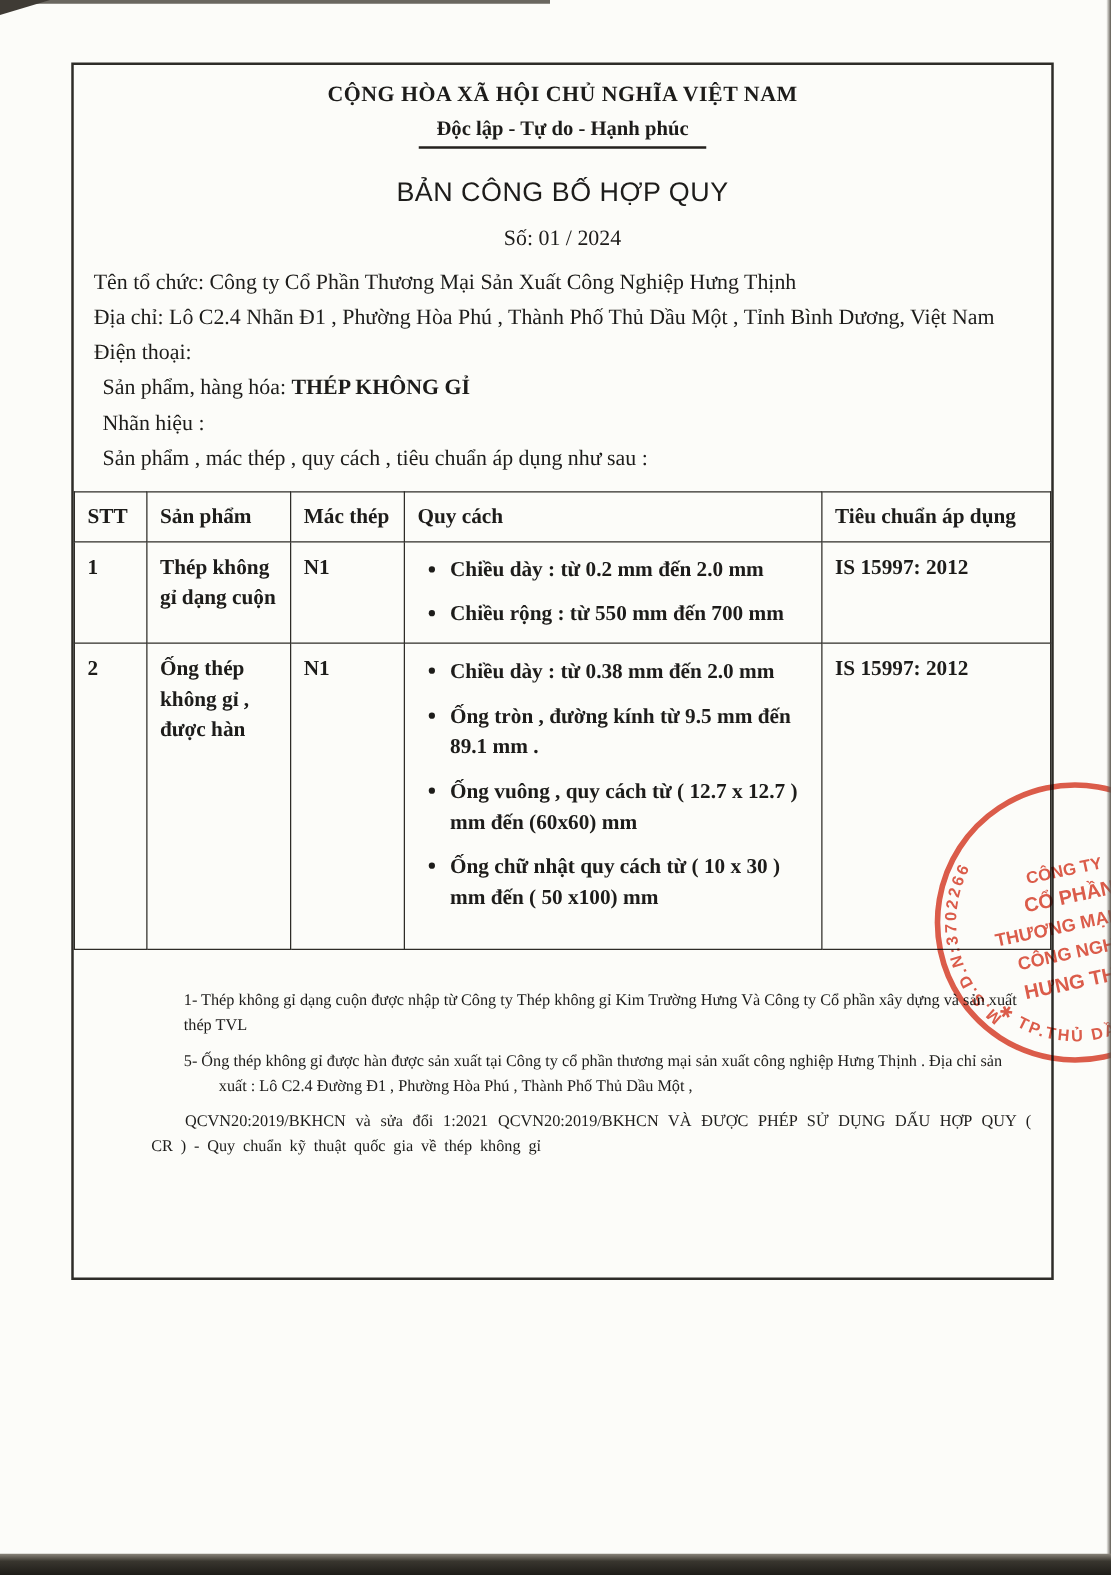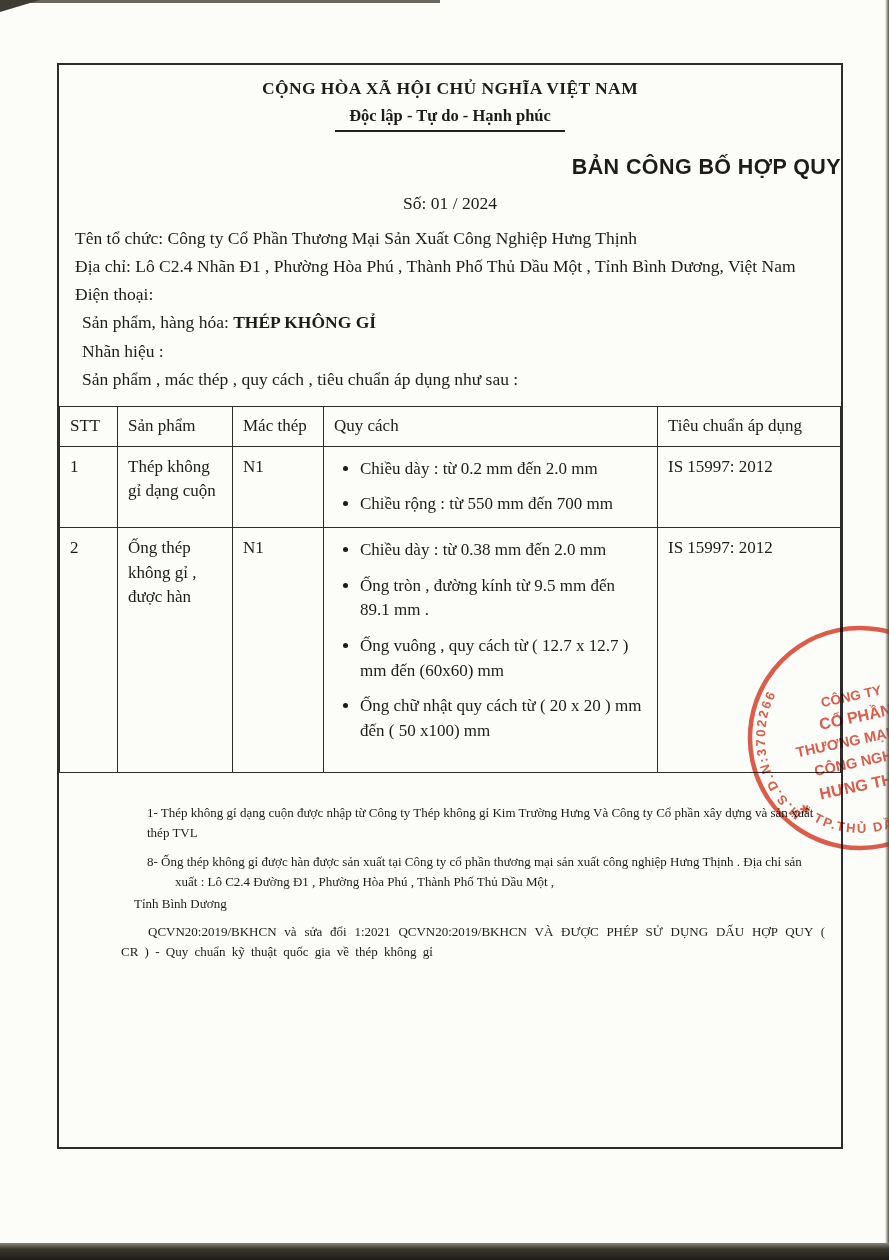--- a/index.html
+++ b/index.html
@@ -28,53 +28,53 @@
     background: #45413a; opacity: .8; z-index: 30;
   }
   .corner-top-left {
     position: absolute; top: 0; left: 0; width: 0; height: 0;
     border-top: 12px solid #3f3b35; border-right: 40px solid transparent;
     z-index: 30;
   }
 
   
   .frame {
-    position: absolute; left: 57px; top: 63px;
-    width: 786px; height: 1086px;
+    position: absolute; left: 57px; top: 50px;
+    width: 786px; height: 974px;
     border: 2px solid #2e2c28;
     box-sizing: border-box;
     background: transparent;
   }
 
   .doc-header { text-align: center; padding-top: 13px; }
   .national-title {
     font-weight: bold; font-size: 17.5px; letter-spacing: .4px; margin: 0;
   }
   .motto {
     display: inline-block; font-weight: bold; font-size: 16.5px;
     border-bottom: 2px solid #23211e; padding: 0 14px 4px; margin-top: 7px;
   }
   .doc-title {
-    text-align: right; font-family: "Liberation Sans", "DejaVu Sans", sans-serif;
-    font-weight: bold; font-size: 21.5px; letter-spacing: .4px; margin-top: 23px;
+    text-align: center; font-family: "Liberation Sans", "DejaVu Sans", sans-serif;
+    font-weight: normal; font-size: 21.5px; letter-spacing: .4px; margin-top: 23px;
   }
   .doc-number { text-align: center; font-size: 17.5px; margin-top: 13px; }
 
   .info { padding: 10px 16px 0; font-size: 17.5px; line-height: 1.55; }
   .info p { margin: 1px 0; }
   .indent-sm { padding-left: 7px; }
   .product-value { font-weight: bold; text-align: center; }
 
   
   table.spec {
     width: 100%; border-collapse: collapse; table-layout: fixed;
     margin-top: 13px; font-size: 17px;
   }
   table.spec th, table.spec td {
-    border: 1.4px solid #2e2c28; font-weight: normal;
+    border: 1.4px solid #2e2c28; font-weight: bold;
     padding: 8px 10px; text-align: left; vertical-align: top;
     box-sizing: border-box; line-height: 1.45;
   }
   table.spec thead th { vertical-align: middle; height: 40px; padding-top: 4px; padding-bottom: 4px; }
   td.c-stt, th.c-stt { text-align: center; }
   td.c-mac { text-align: center; }
   td.c-sp { text-align: justify; }
   ul.qc-list { margin: 2px 0 2px 0; padding-left: 26px; }
   ul.qc-list li { margin-bottom: 11px; }
   ul.qc-list li:last-child { margin-bottom: 2px; }
@@ -167,32 +167,31 @@
       </tr>
       <tr class="row-2">
         <td class="c-stt">2</td>
         <td class="c-sp">Ống thép không gỉ , được hàn</td>
         <td class="c-mac">N1</td>
         <td>
           <ul class="qc-list">
             <li>Chiều dày : từ 0.38 mm đến 2.0 mm</li>
             <li>Ống tròn , đường kính từ 9.5 mm đến 89.1 mm .</li>
             <li>Ống vuông , quy cách từ ( 12.7 x 12.7 ) mm đến (60x60) mm</li>
-            <li>Ống chữ nhật quy cách từ ( 20 x 20 ) mm đến ( 50 x100) mm</li>
+            <li>Ống chữ nhật quy cách từ ( 10 x 30 ) mm đến ( 50 x100) mm</li>
           </ul>
         </td>
         <td>IS 15997: 2012</td>
       </tr>
     </tbody>
   </table>
 
   <div class="notes">
     <p class="note-1">1-  Thép không gỉ dạng cuộn được nhập từ Công ty Thép không gỉ Kim Trường Hưng Và Công ty Cổ phần xây dựng và sản xuất thép TVL</p>
-    <p class="note-2">8-  Ống thép không gỉ được hàn được sản xuất tại Công ty cổ phần thương mại sản xuất công nghiệp Hưng Thịnh . Địa chỉ sản xuất : Lô C2.4 Đường Đ1 , Phường Hòa Phú , Thành Phố Thủ Dầu Một ,</p>
-    <p class="province">Tỉnh Bình Dương</p>
+    <p class="note-2">5-  Ống thép không gỉ được hàn được sản xuất tại Công ty cổ phần thương mại sản xuất công nghiệp Hưng Thịnh . Địa chỉ sản xuất : Lô C2.4 Đường Đ1 , Phường Hòa Phú , Thành Phố Thủ Dầu Một ,</p>
     <p class="conf-detail">QCVN20:2019/BKHCN và sửa đổi 1:2021 QCVN20:2019/BKHCN VÀ ĐƯỢC PHÉP SỬ DỤNG DẤU HỢP QUY ( CR ) -  Quy chuẩn kỹ thuật quốc gia về thép không gỉ</p>
   </div>
 
 </div>
 
 <svg class="stamp" viewBox="0 0 240 240">
   <defs>
     <path id="arcLeft" d="M 120 215 A 95 95 0 0 1 120 25"></path>
     <path id="arcBottom" d="M 25 120 A 95 95 0 0 0 215 120"></path>
   </defs>

